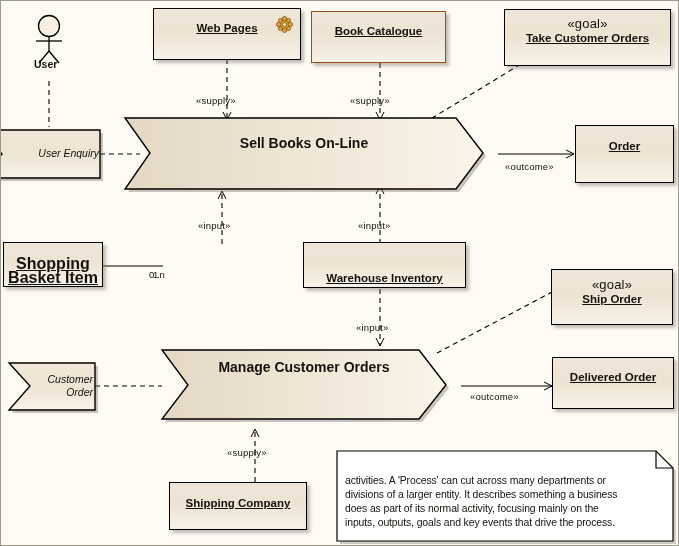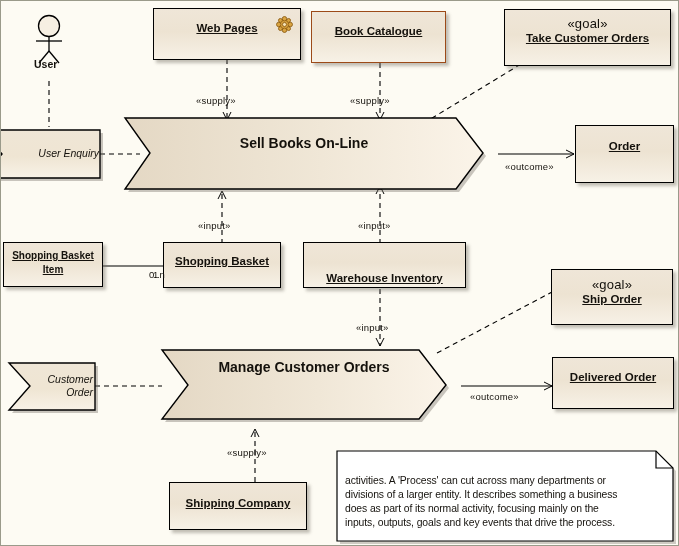--- a/index.html
+++ b/index.html
@@ -219,26 +219,23 @@
   <div class="node rect" style="left:503px; top:8px; width:167px; height:57px;">
     <span class="stereo" style="position:absolute; left:0; right:0; top:8px;">«goal»</span>
     <span class="ttl" style="position:absolute; left:0; right:0; top:21px;">Take Customer Orders</span>
   </div>
 
   <div class="node rect" style="left:574px; top:124px; width:99px; height:58px;">
     <span class="ttl" style="position:absolute; left:0; right:0; top:13px;">Order</span>
   </div>
 
   <div class="node rect" style="left:2px; top:241px; width:100px; height:45px;">
-    <span class="ttl" style="position:absolute; left:2px; right:2px; top:6px; font-size:10px; line-height:14px;">Shopping Basket Item</span>
-  </div>
-
-  <div class="node rect" style="left:162px; top:241px; width:118px; height:46px;">
-    <span class="ttl" style="position:absolute; left:0; right:0; top:11px;">Shopping Basket</span>
-  </div>
+    <span class="ttl" style="position:absolute; left:2px; right:2px; top:14px; font-size:16px; line-height:14px;">Shopping Basket Item</span>
+  </div>
+
 
   <div class="node rect" style="left:302px; top:241px; width:163px; height:46px;">
     <span class="ttl" style="position:absolute; left:0; right:0; top:11px;margin-top:17px;">Warehouse Inventory</span>
   </div>
 
   <div class="node rect" style="left:550px; top:268px; width:122px; height:56px;">
     <span class="stereo" style="position:absolute; left:0; right:0; top:9px;">«goal»</span>
     <span class="ttl" style="position:absolute; left:0; right:0; top:22px;">Ship Order</span>
   </div>
 

